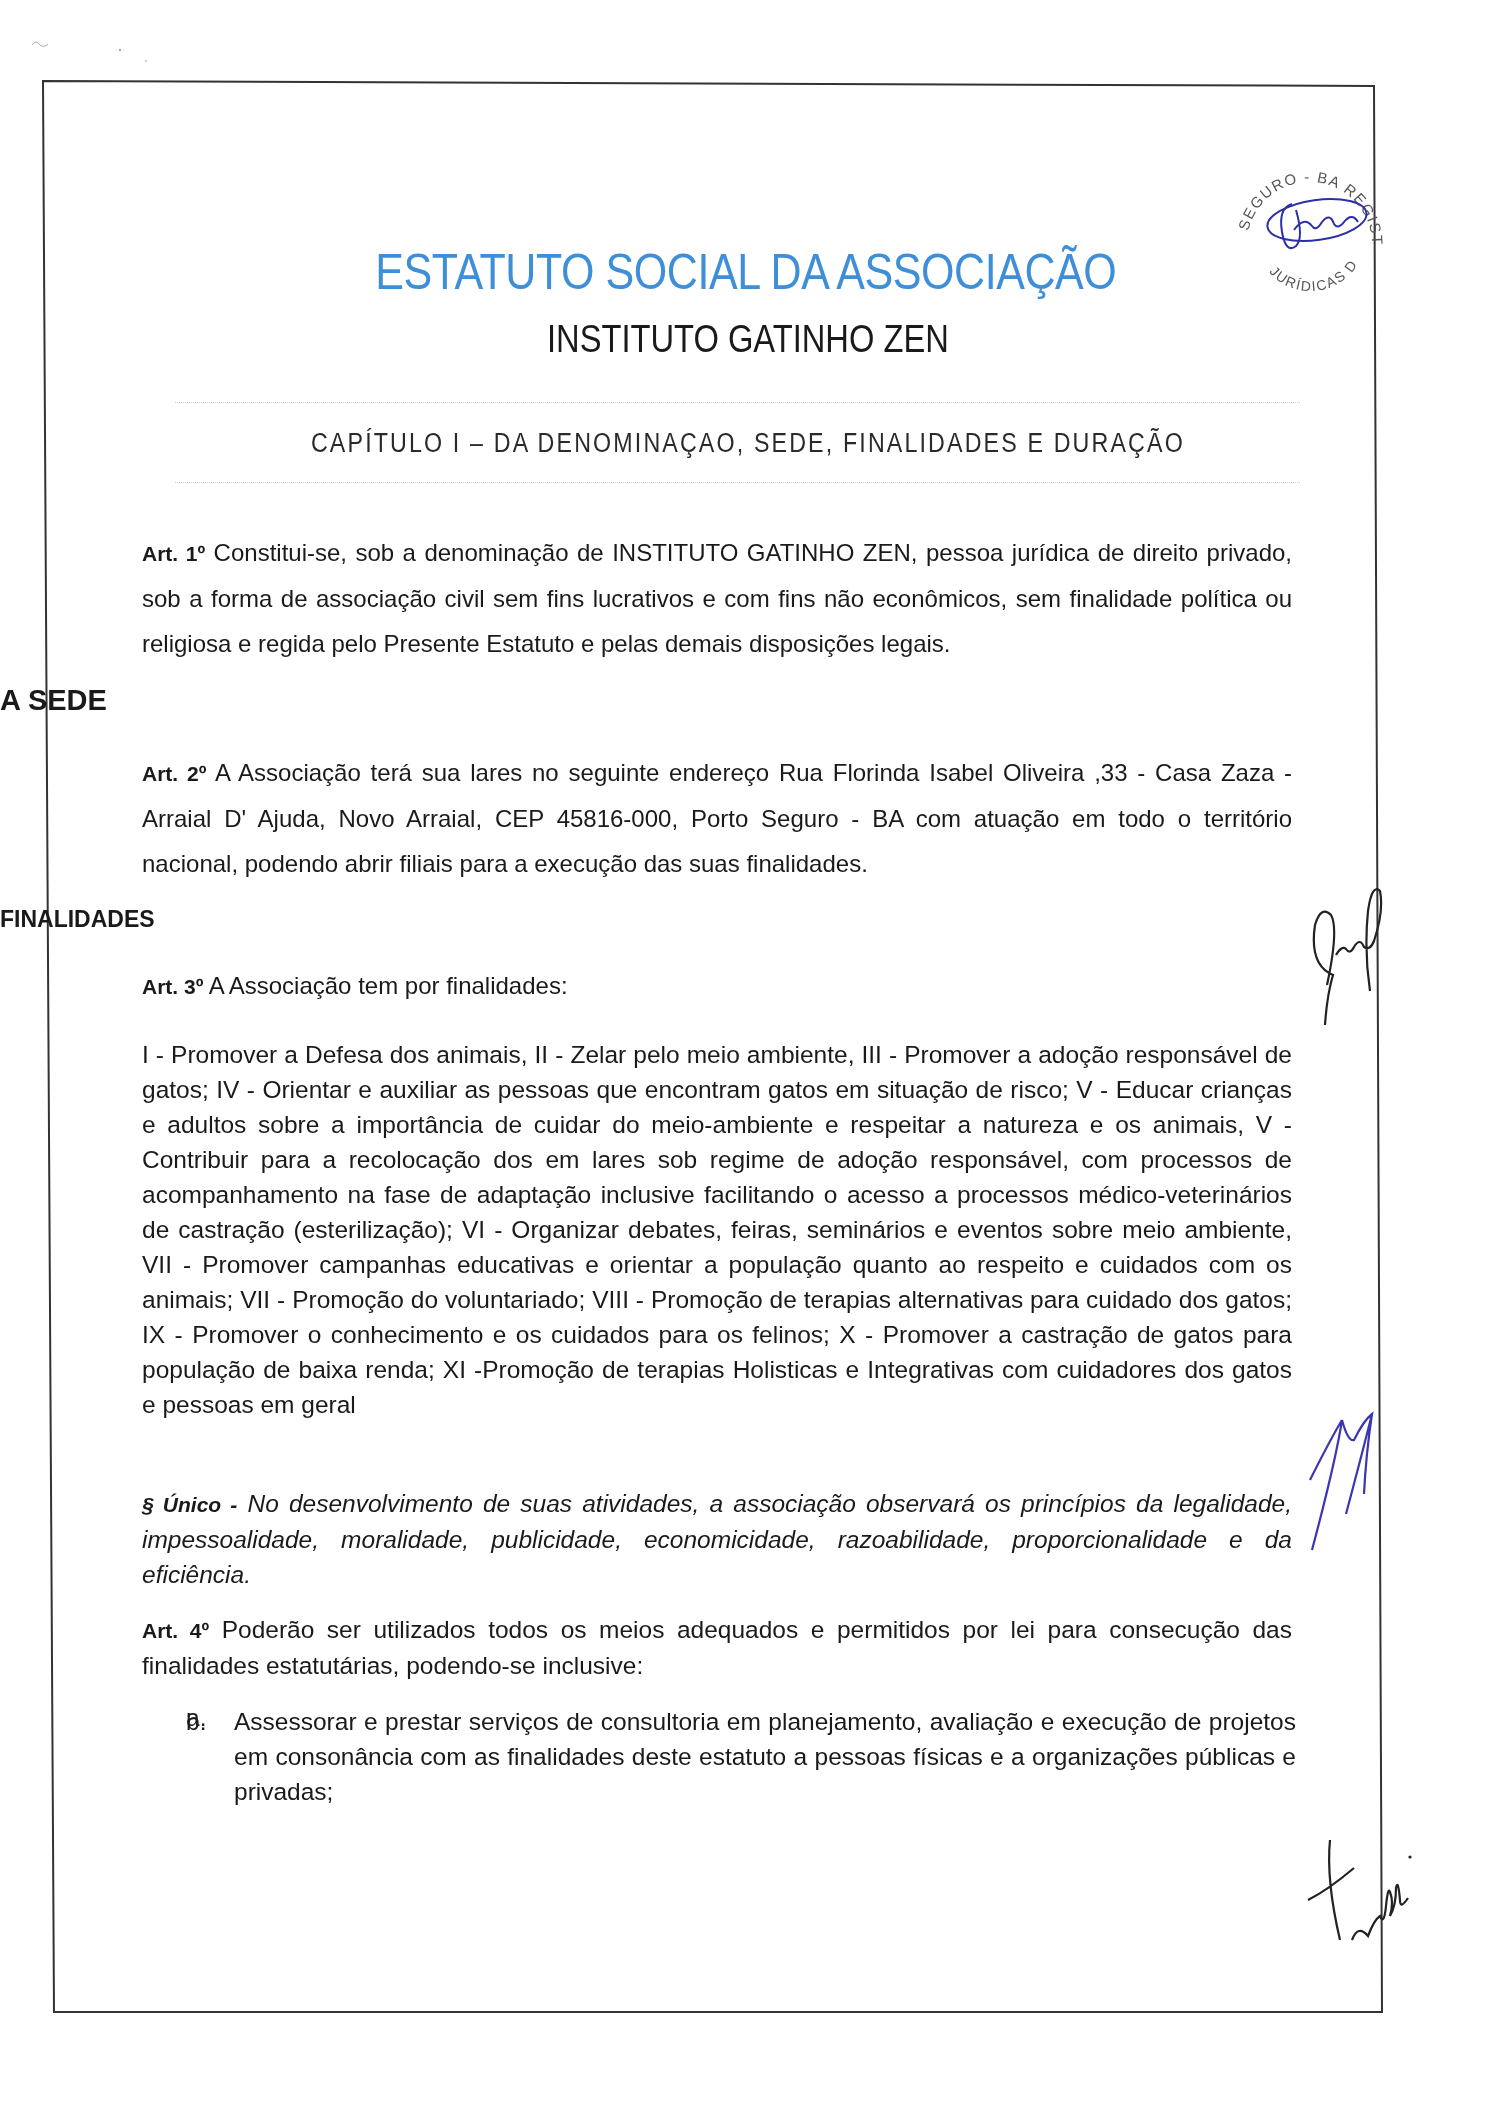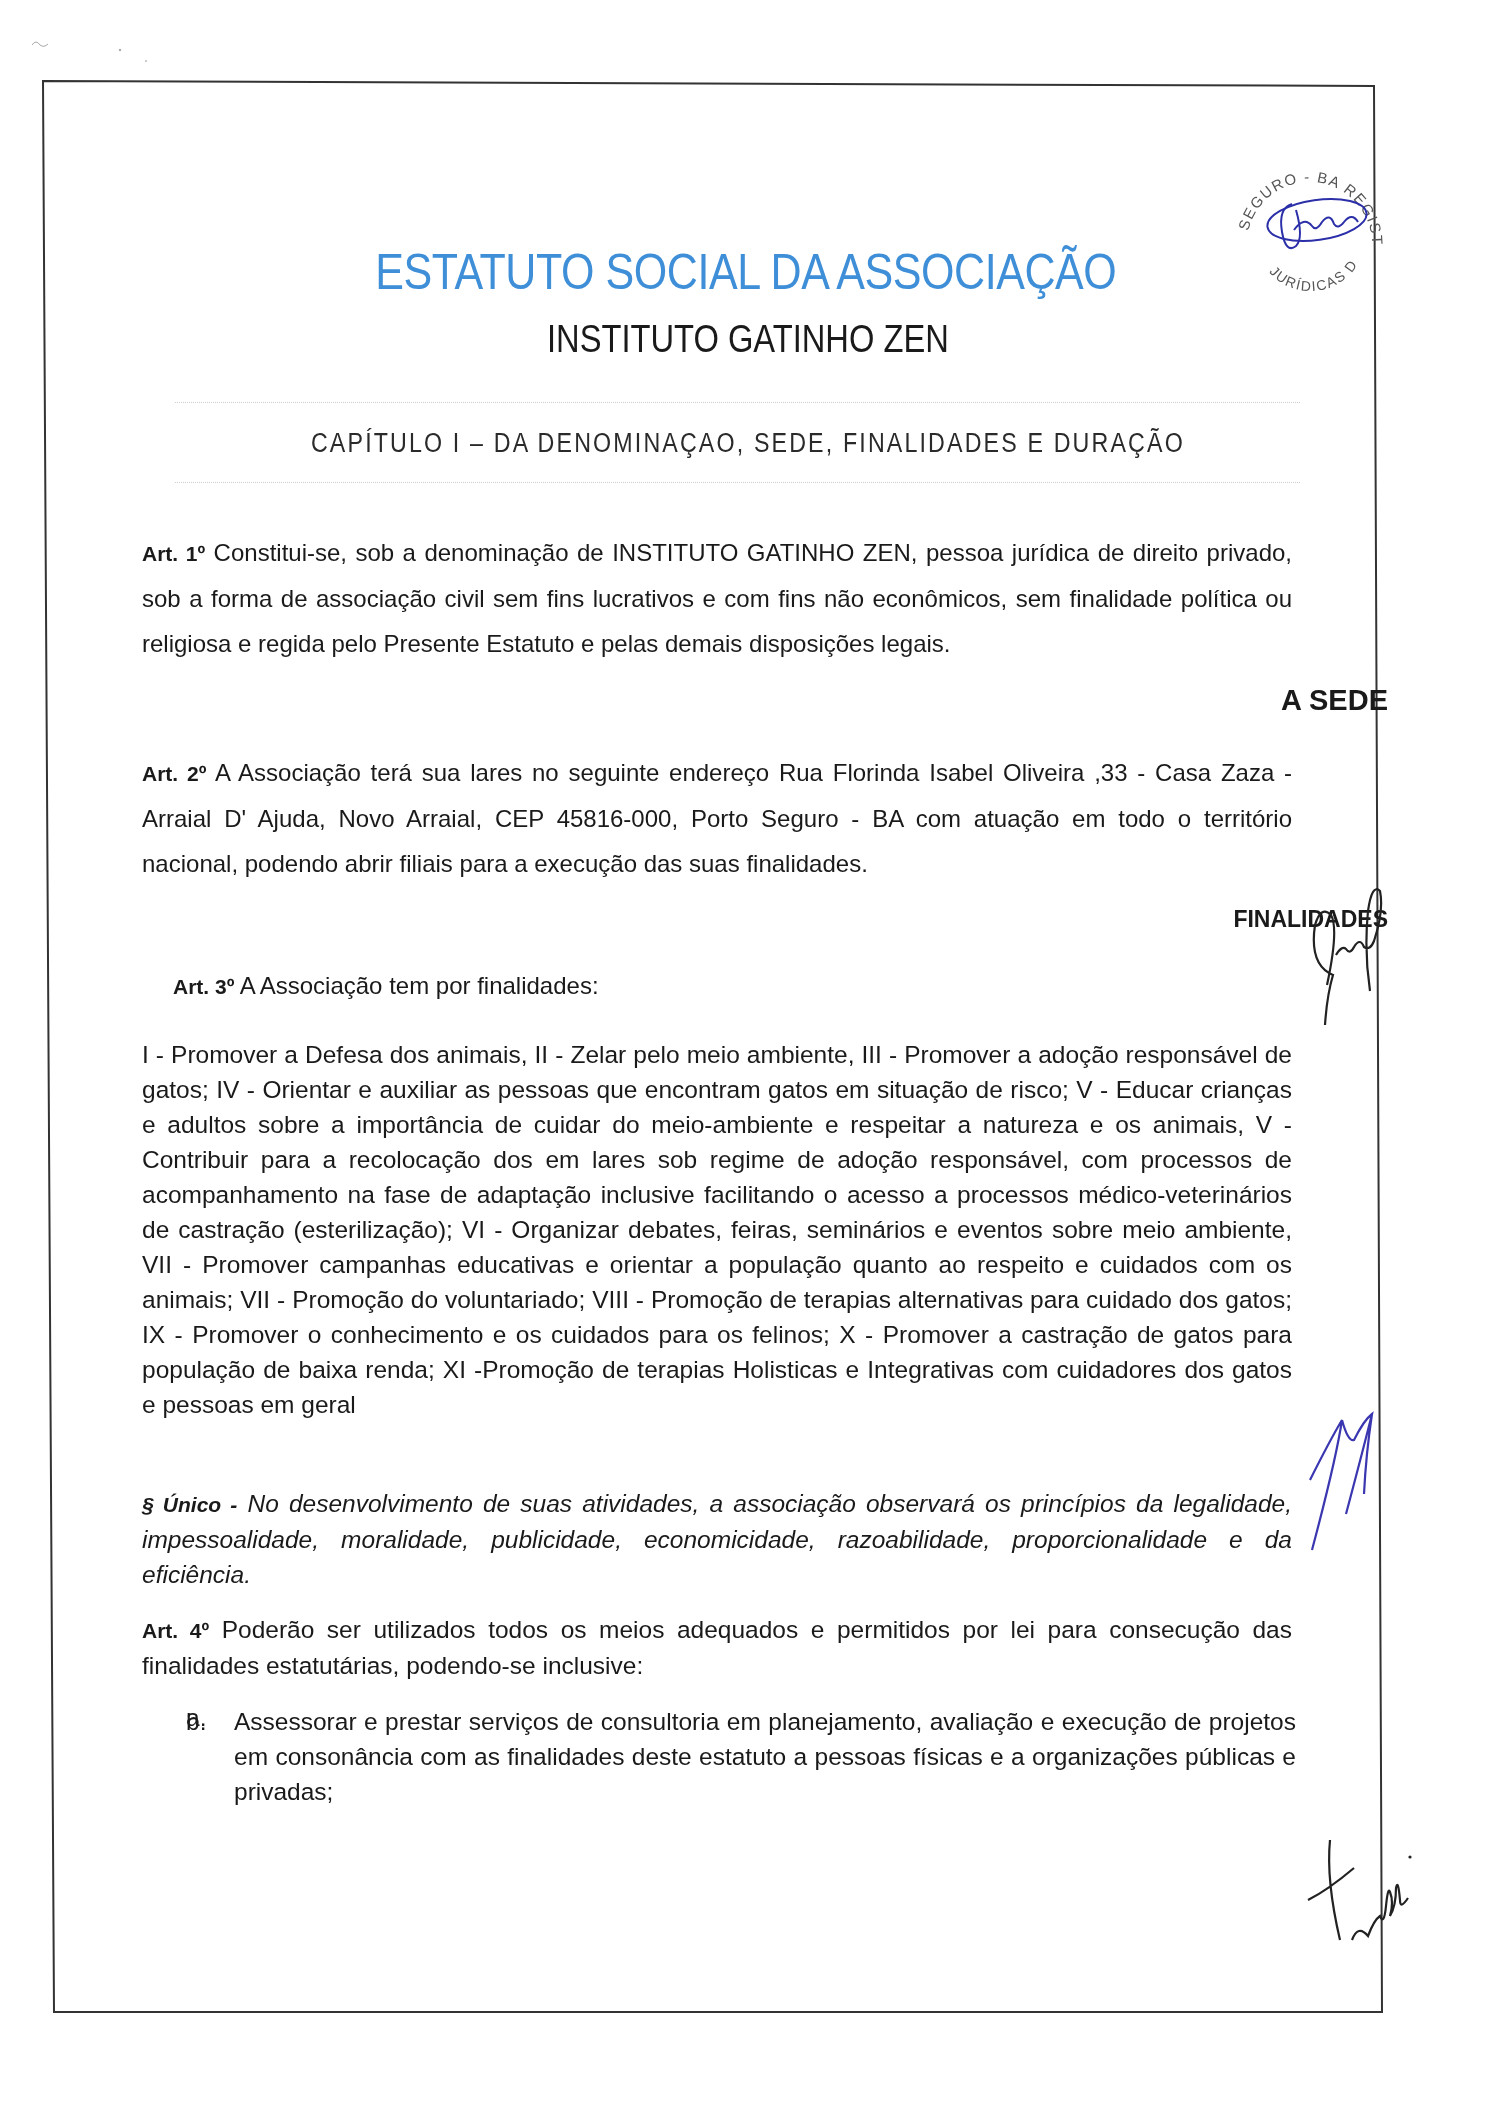--- a/index.html
+++ b/index.html
@@ -14,21 +14,21 @@
               font-size: 38px; color: #1a1a1a; transform: scaleX(0.86); transform-origin: 735px 0; }
 
   .rule { position: absolute; left: 175px; width: 1125px; height: 0; border-top: 1px dotted #cfcfcf; }
   .chapter { position: absolute; left: 0; width: 1500px; top: 428px; text-align: center;
              font-size: 27px; letter-spacing: 2.5px; color: #2a2a2a; transform: scaleX(0.86); transform-origin: 735px 0; }
 
   .para { position: absolute; left: 142px; width: 1150px; font-size: 24px; line-height: 45px; text-align: justify; }
   .para.tight { line-height: 35px; font-size: 24.5px; }
   .art-label { font-weight: bold; font-size: 21px; }
   .small { font-size: 24px; }
-  .heading { position: absolute; left: 0; width: 1388px; text-align: right; font-weight: bold; }
+  .heading { position: absolute; left: 0; width: 1388px; text-align: left; font-weight: bold; }
 
   .list { position: absolute; left: 186px; width: 1110px; margin: 0; padding: 0; list-style: none; font-size: 24.5px; line-height: 35px; }
   .list li { position: relative; padding-left: 48px; margin-bottom: 4px; text-align: justify; }
   .list li .marker { position: absolute; left: 0; top: 0; }
 
   .stamp { position: absolute; left: 1222px; top: 142px; width: 170px; height: 170px; }
   .sig { position: absolute; pointer-events: none; }
 </style>
 </head>
 <body>
@@ -74,21 +74,21 @@
 
 <div class="para" style="top:750px;">
   <span class="art-label">Art. 2º</span>
   <span>A Associação</span>
   <span class="small">terá sua lares no</span>
   <span>seguinte endereço  Rua Florinda Isabel Oliveira ,33 - Casa Zaza - Arraial D' Ajuda, Novo Arraial, CEP 45816-000, Porto Seguro - BA com atuação em todo o território nacional, podendo abrir filiais para a execução das suas finalidades.</span>
 </div>
 
 <div class="heading" style="top:906px; font-size:23px;">FINALIDADES</div>
 
-<div class="para" style="top:963px;margin-left:31px;">
+<div class="para" style="top:963px;">
   <span class="art-label">Art. 3º</span>
   <span>A Associação tem por finalidades:</span>
 </div>
 
 <div class="para tight" style="top:1037px;">I - Promover a Defesa dos animais, II -  Zelar pelo meio ambiente, III - Promover a adoção responsável de gatos; IV - Orientar e auxiliar as  pessoas que encontram gatos em situação de risco; V - Educar crianças e adultos sobre a importância de cuidar do meio-ambiente e respeitar a natureza e os animais, V - Contribuir para a recolocação dos em lares sob regime de adoção responsável, com processos de acompanhamento na fase de adaptação inclusive facilitando o acesso a processos médico-veterinários de castração (esterilização);  VI - Organizar debates, feiras, seminários e eventos sobre meio ambiente, VII - Promover campanhas educativas e orientar a população quanto ao respeito e cuidados com os animais; VII - Promoção do voluntariado; VIII - Promoção de terapias alternativas para cuidado dos gatos; IX - Promover o conhecimento e os cuidados para os felinos; X - Promover a castração de gatos para população de baixa renda; XI -Promoção de terapias Holisticas e Integrativas com cuidadores dos gatos e pessoas em geral</div>
 
 <div class="para tight" style="top:1486px;font-style:italic;">
   <span class="art-label">§   Único -</span>
   <span>No desenvolvimento de suas atividades, a associação observará os princípios da legalidade, impessoalidade, moralidade, publicidade, economicidade, razoabilidade, proporcionalidade e da eficiência.</span>
 </div>

